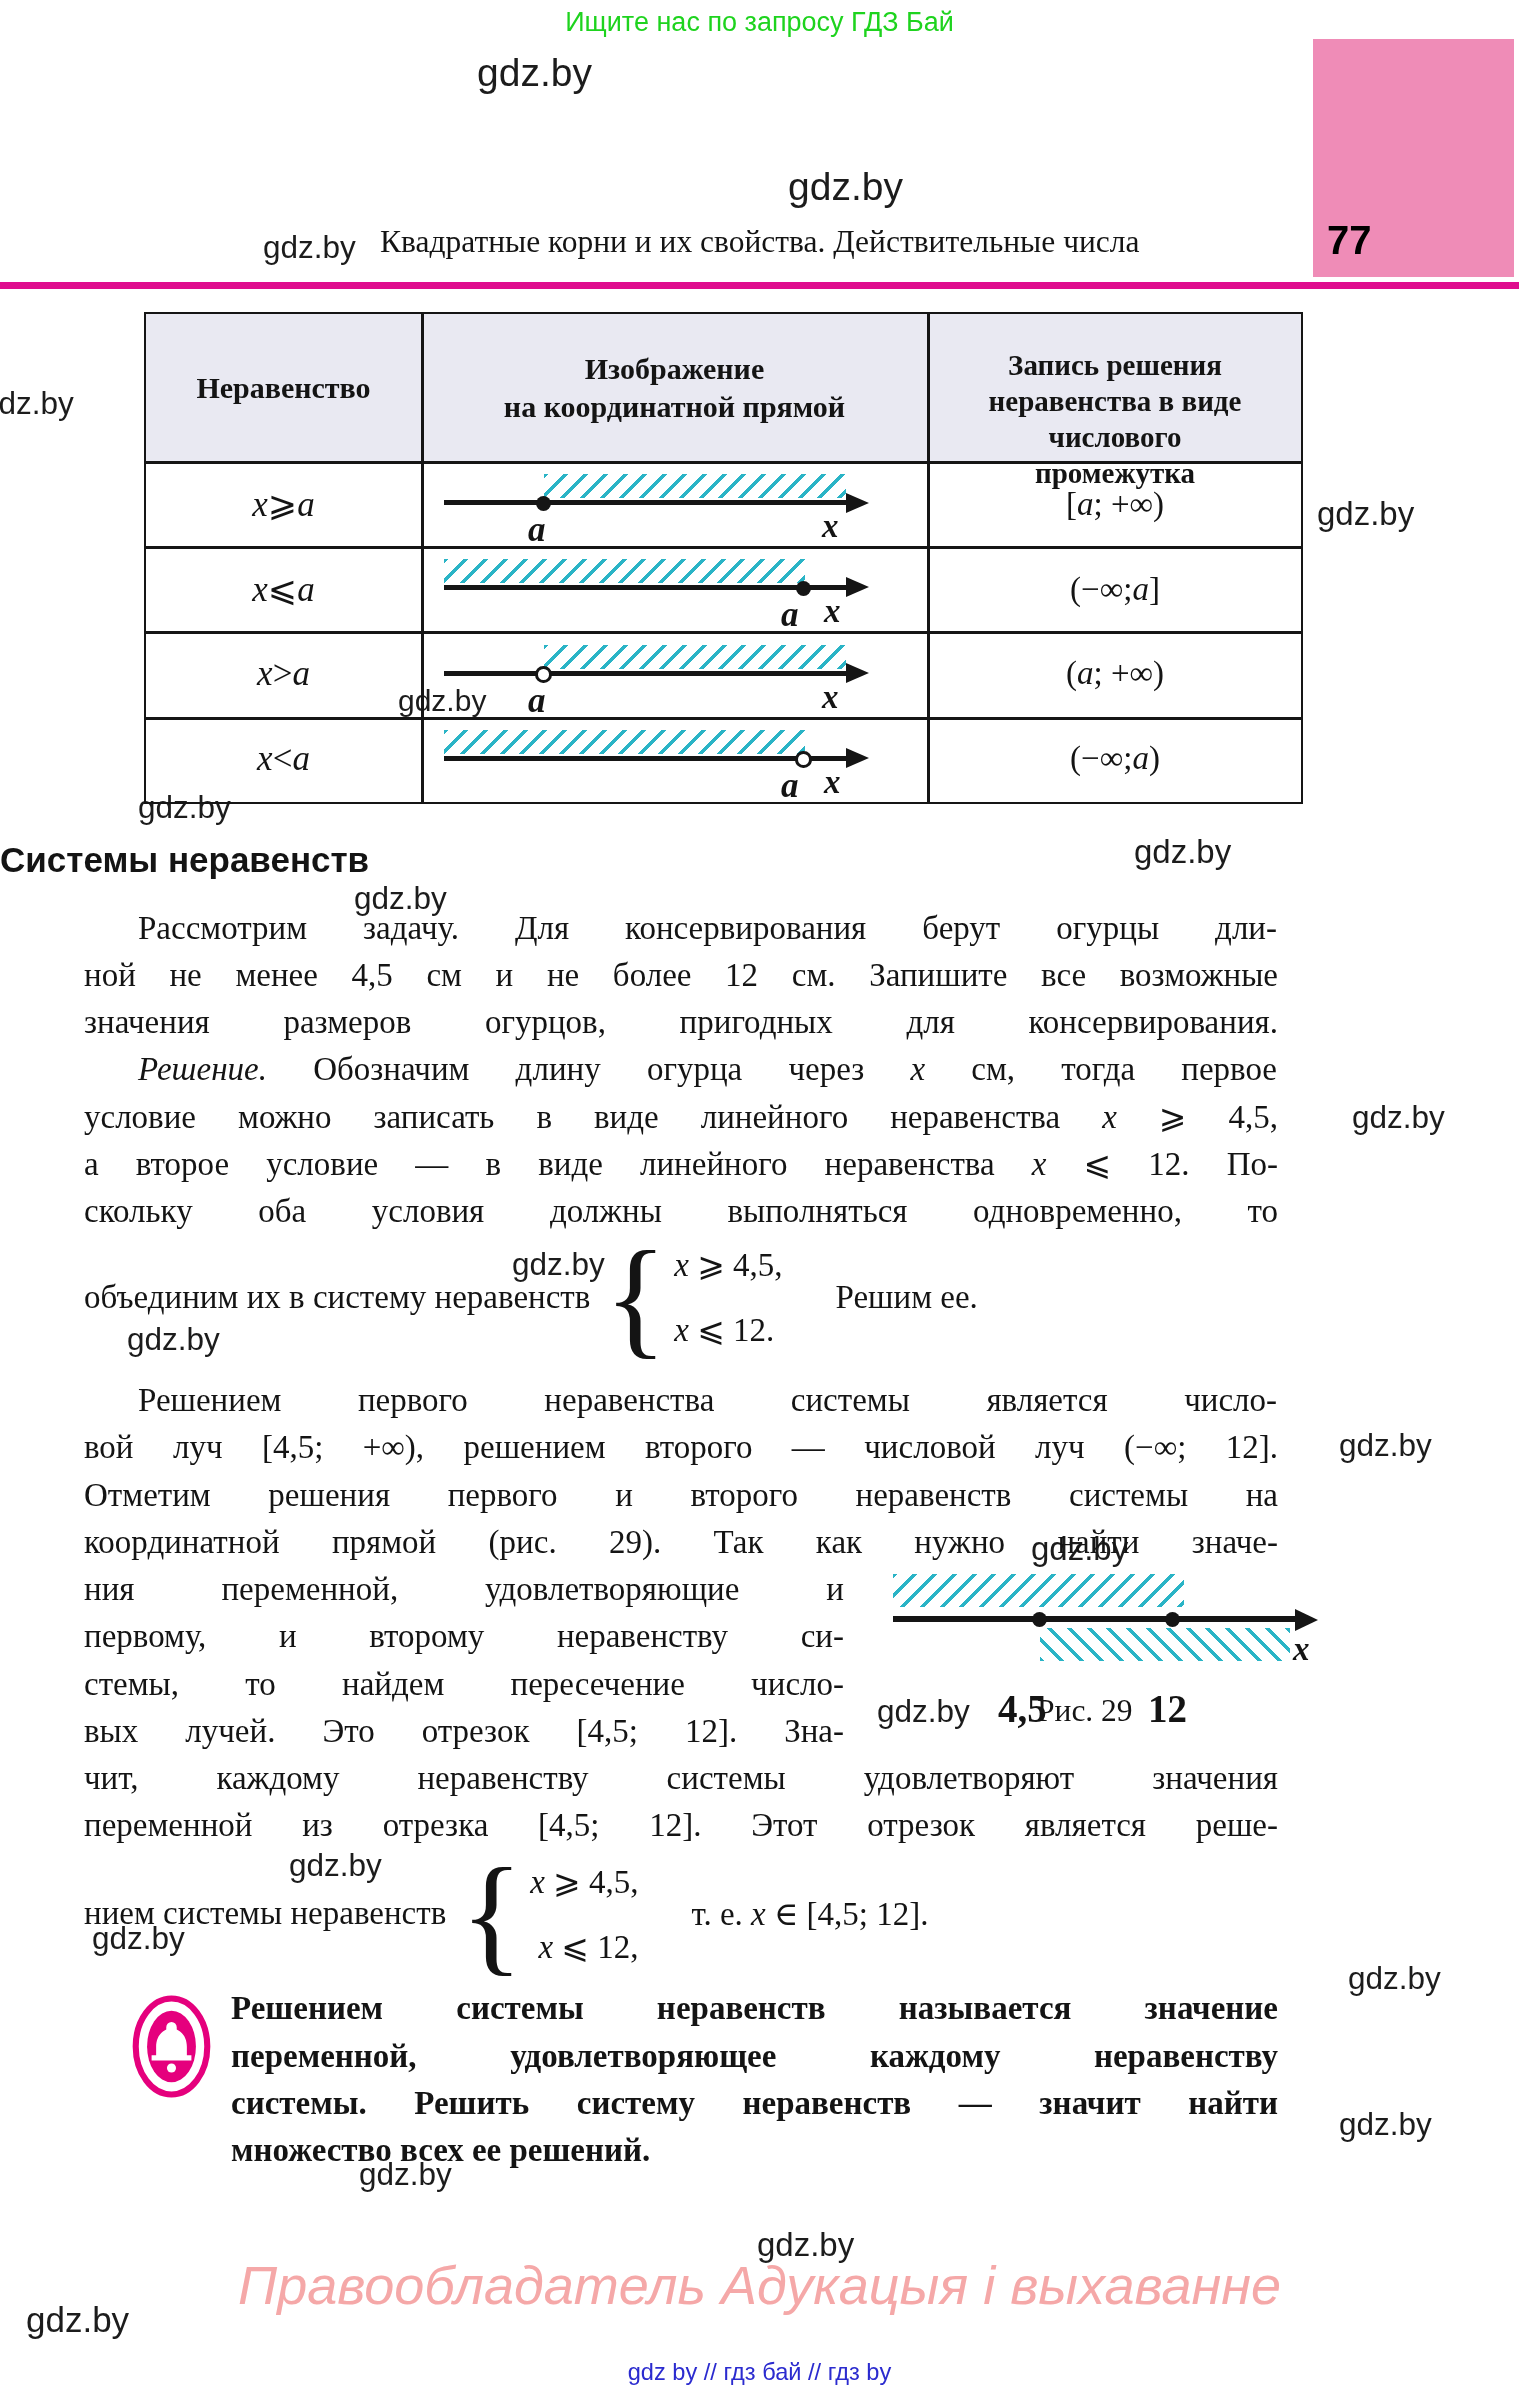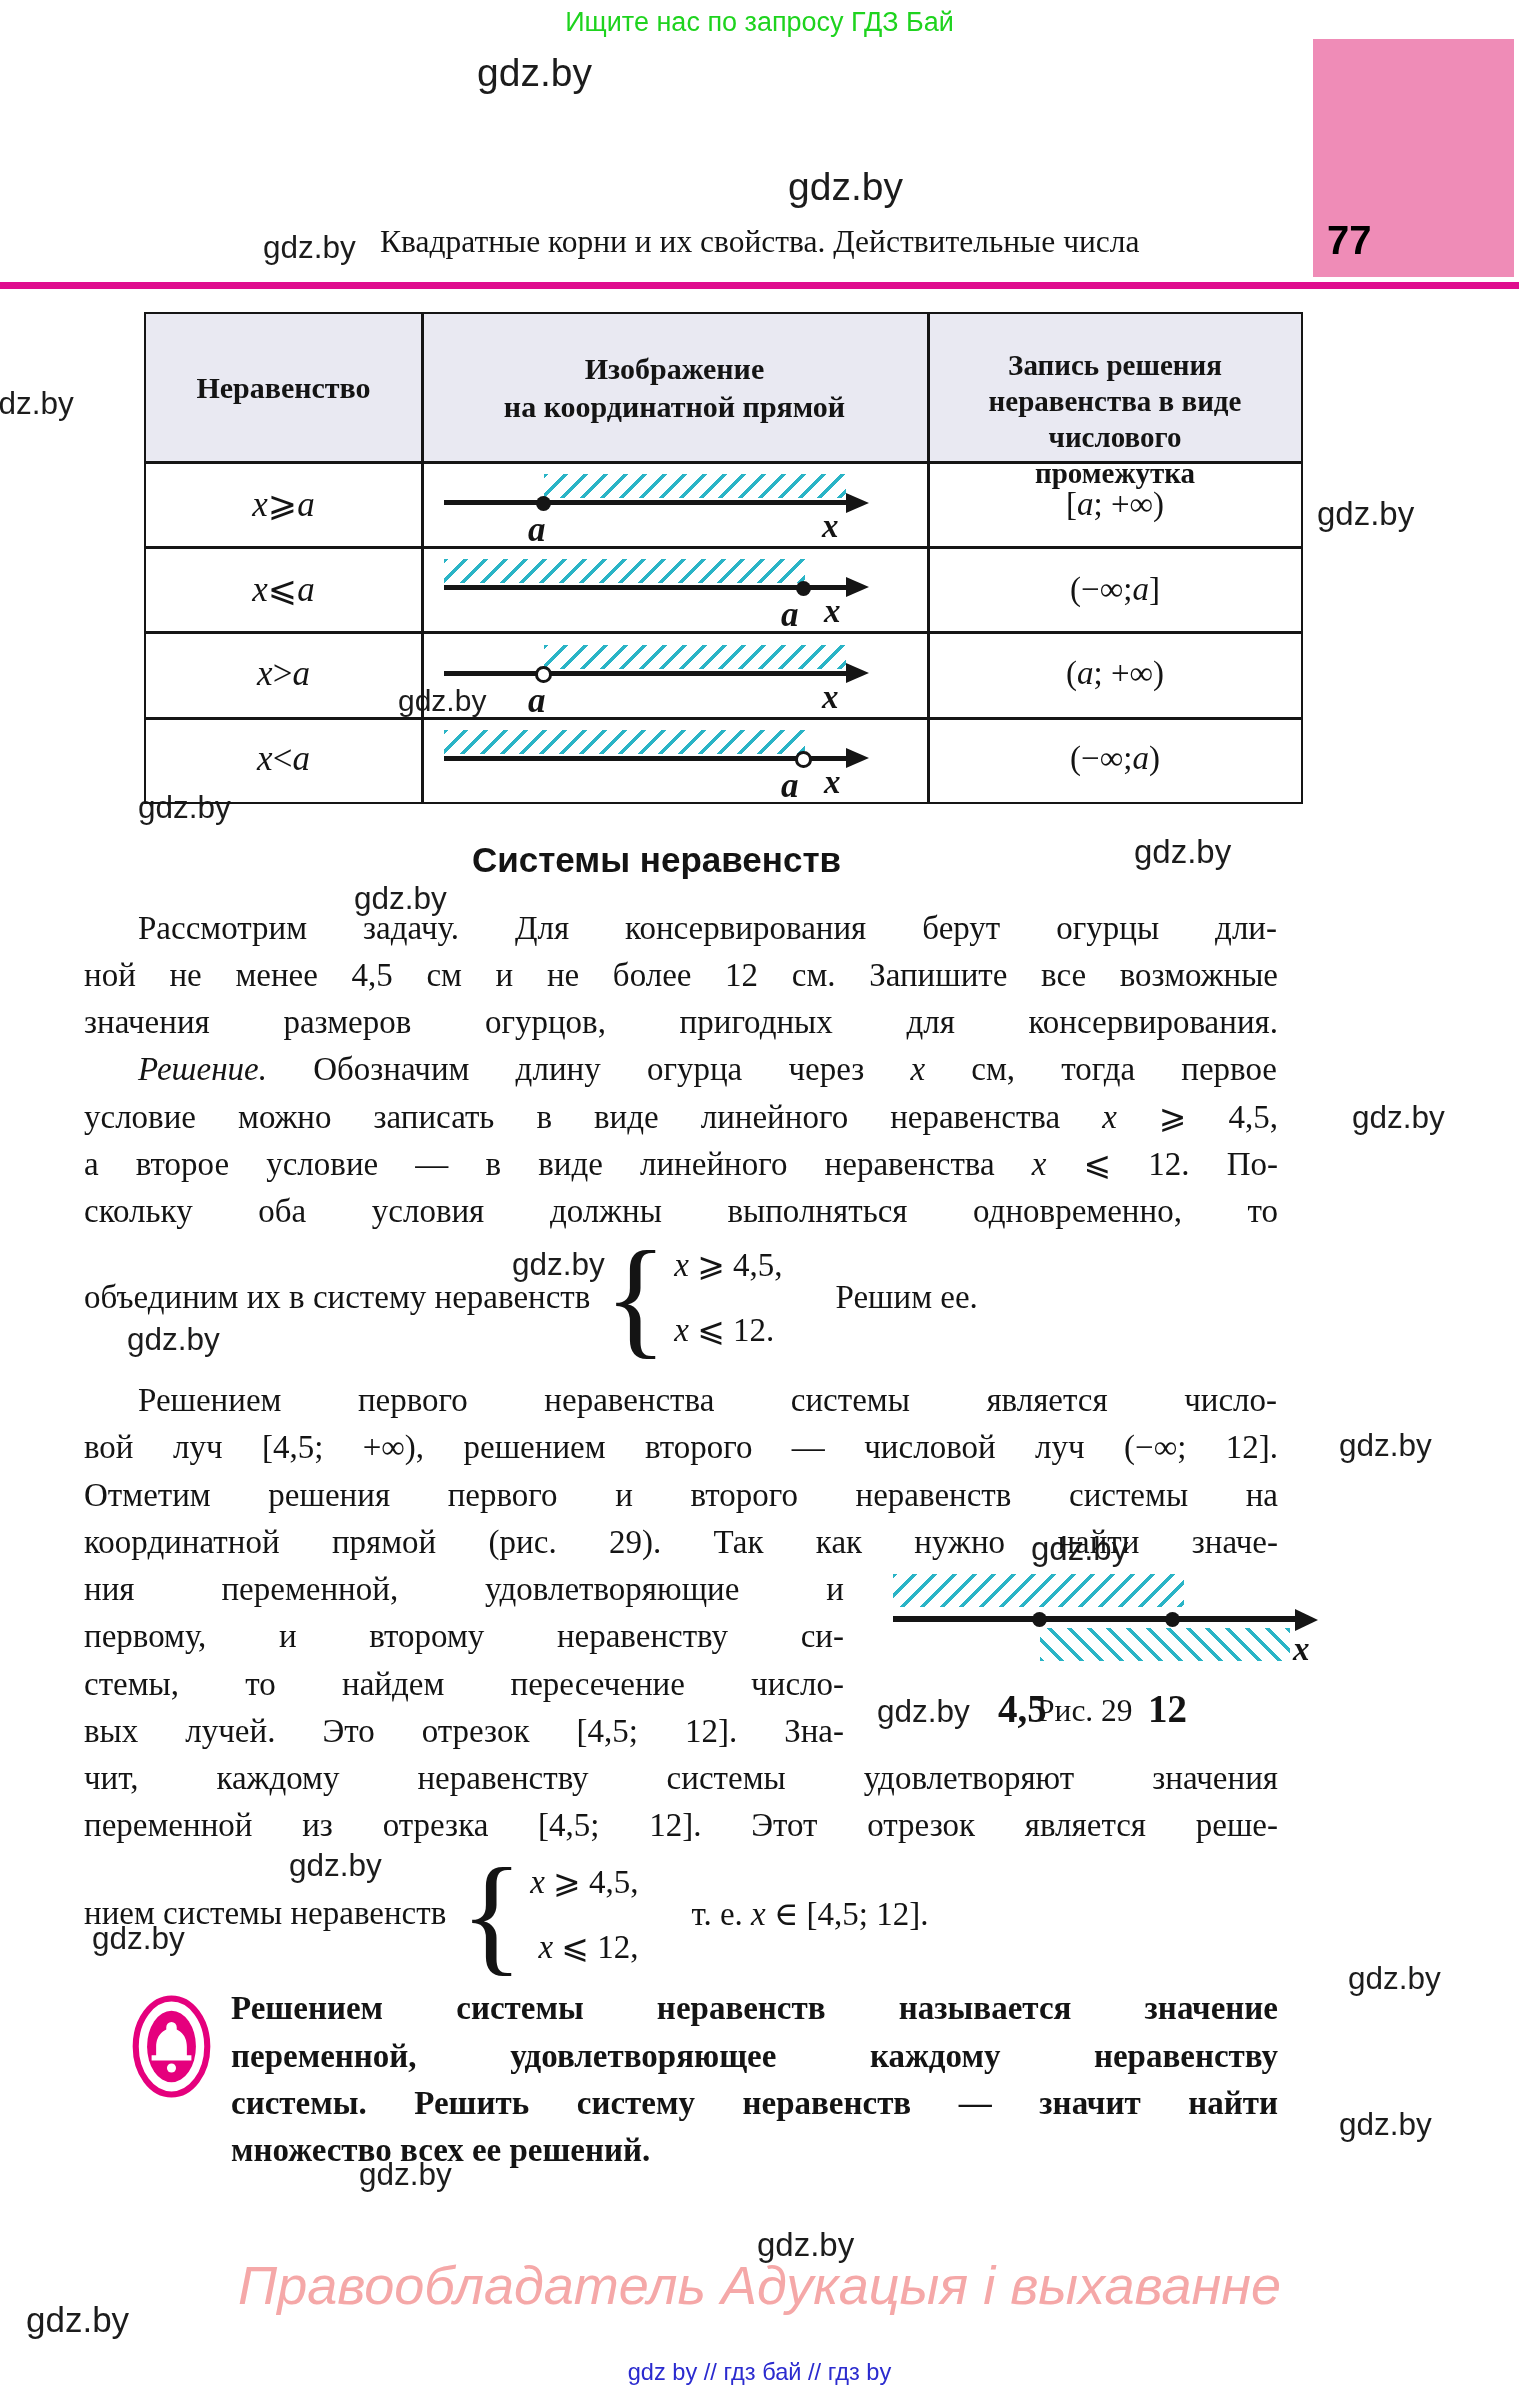--- a/index.html
+++ b/index.html
@@ -26,22 +26,22 @@
   .nline{position:absolute;height:5.3px;background:#151515;}
   .arr{position:absolute;width:0;height:0;border-style:solid;
        border-width:10.5px 0 10.5px 23px;border-color:transparent transparent transparent #151515;}
   .ndot{position:absolute;width:15px;height:15px;background:#151515;border-radius:50%;}
   .ndot.open{background:#fff;border:3.5px solid #151515;width:10.5px;height:10.5px;}
   .hch{position:absolute;background:repeating-linear-gradient(135deg,#2ab4c6 0 3.5px,transparent 3.5px 14px);}
   .hch.bk{background:repeating-linear-gradient(45deg,#2ab4c6 0 3.5px,transparent 3.5px 14px);}
   .pl{position:absolute;font:700 italic 35px "Liberation Serif","DejaVu Serif",serif;}
   .al{position:absolute;font:700 italic 33px "Liberation Serif","DejaVu Serif",serif;}
   
-  .sect{position:absolute;left:0;top:840px;width:1233px;text-align:center;
-        font:700 35px "Liberation Sans","DejaVu Sans",sans-serif;padding-left:40px;}
+  .sect{position:absolute;left:0;top:840px;width:1233px;text-align:left;
+        font:700 35px "Liberation Sans","DejaVu Sans",sans-serif;}
   .tl{position:absolute;left:84px;width:1194px;font:400 33px/40px "Liberation Serif","DejaVu Serif",serif;
       text-align:justify;text-align-last:justify;}
   .tl.ind{left:138px;width:1139px;}
   .tl.nar{width:760px;}
   .sys{position:absolute;display:flex;align-items:center;
        font:400 33px "Liberation Serif","DejaVu Serif",serif;}
   .brace{font-size:131px;line-height:.85;font-weight:400;margin:0 7px 0 14px;}
   .syscol{display:flex;flex-direction:column;gap:26px;}
   .outro{margin-left:53px;}
   .figcap{position:absolute;font:400 31.5px "Liberation Serif","DejaVu Serif",serif;}

